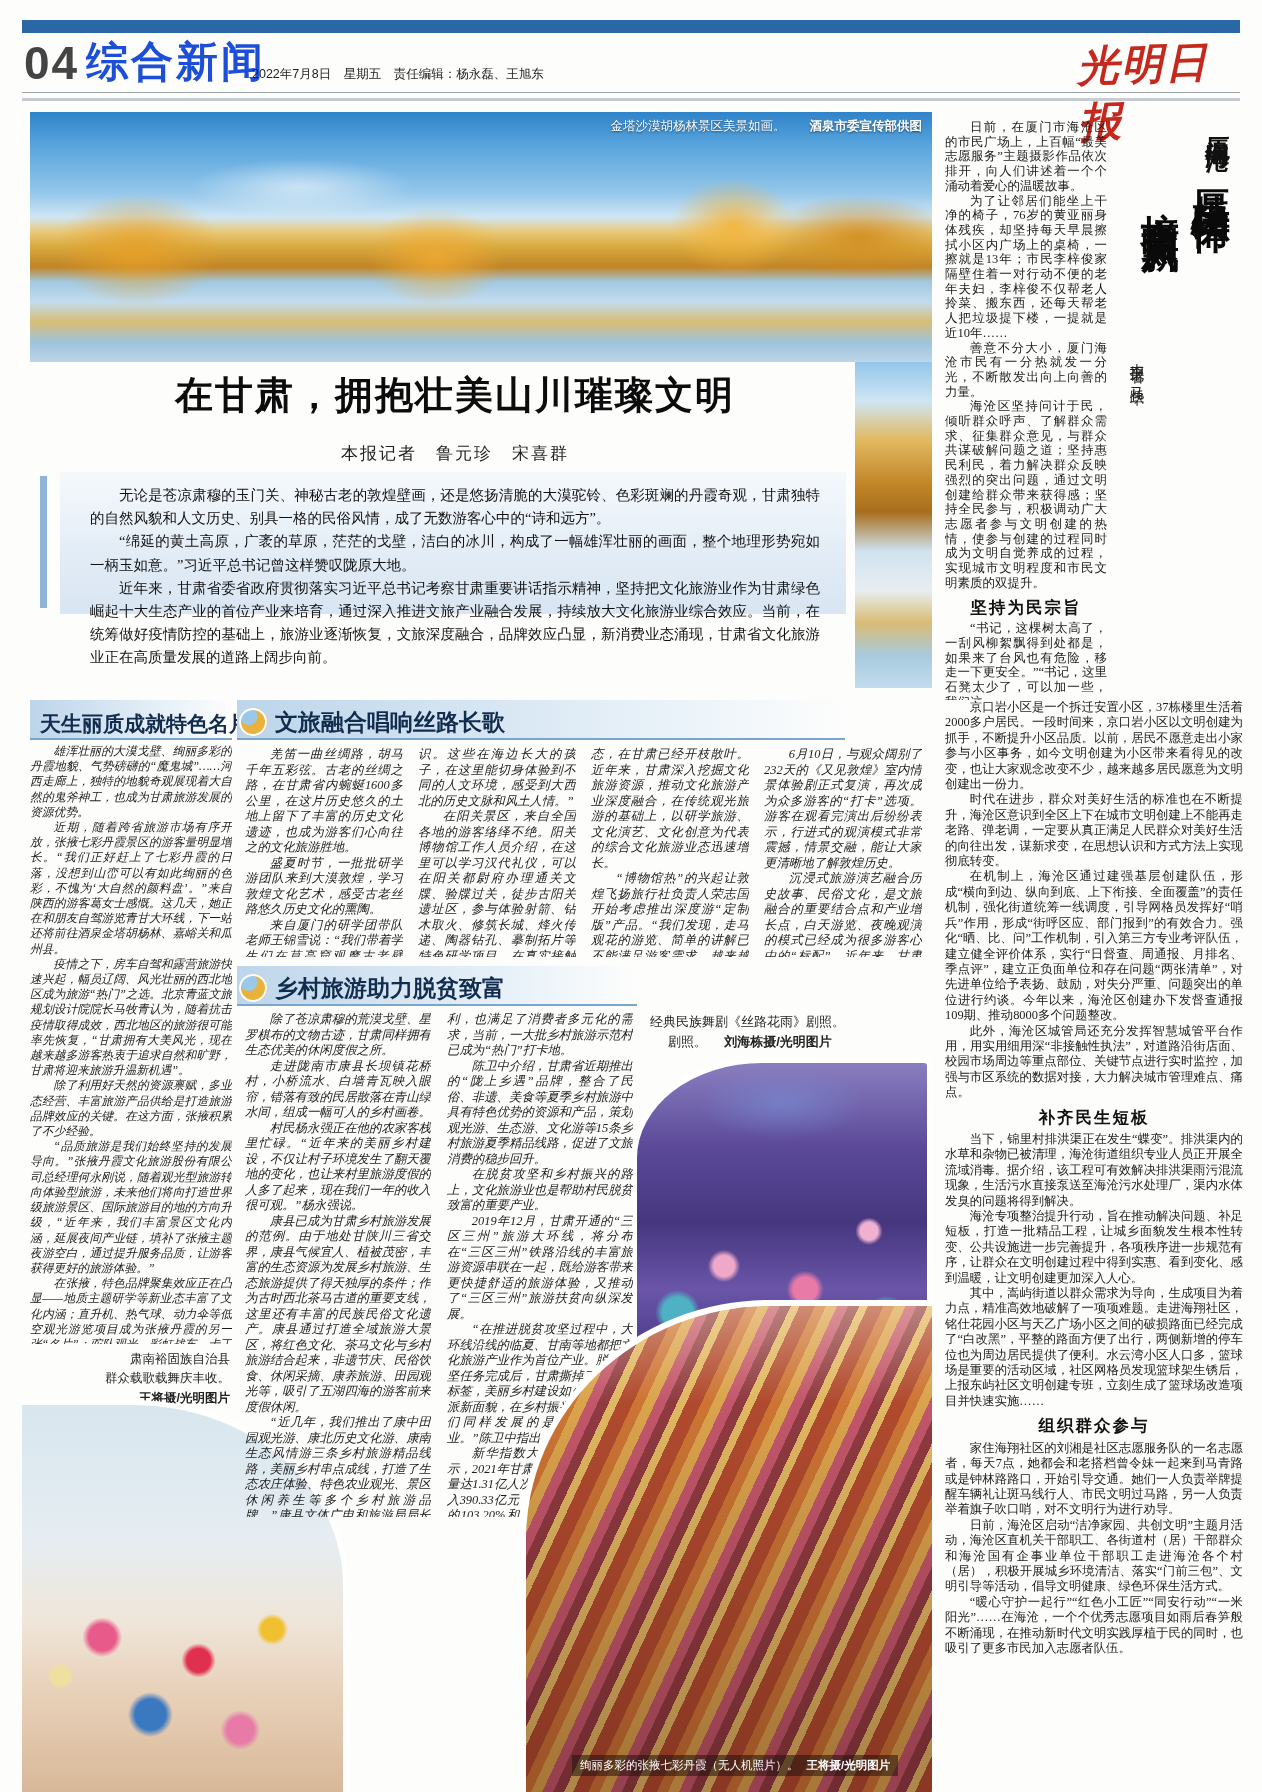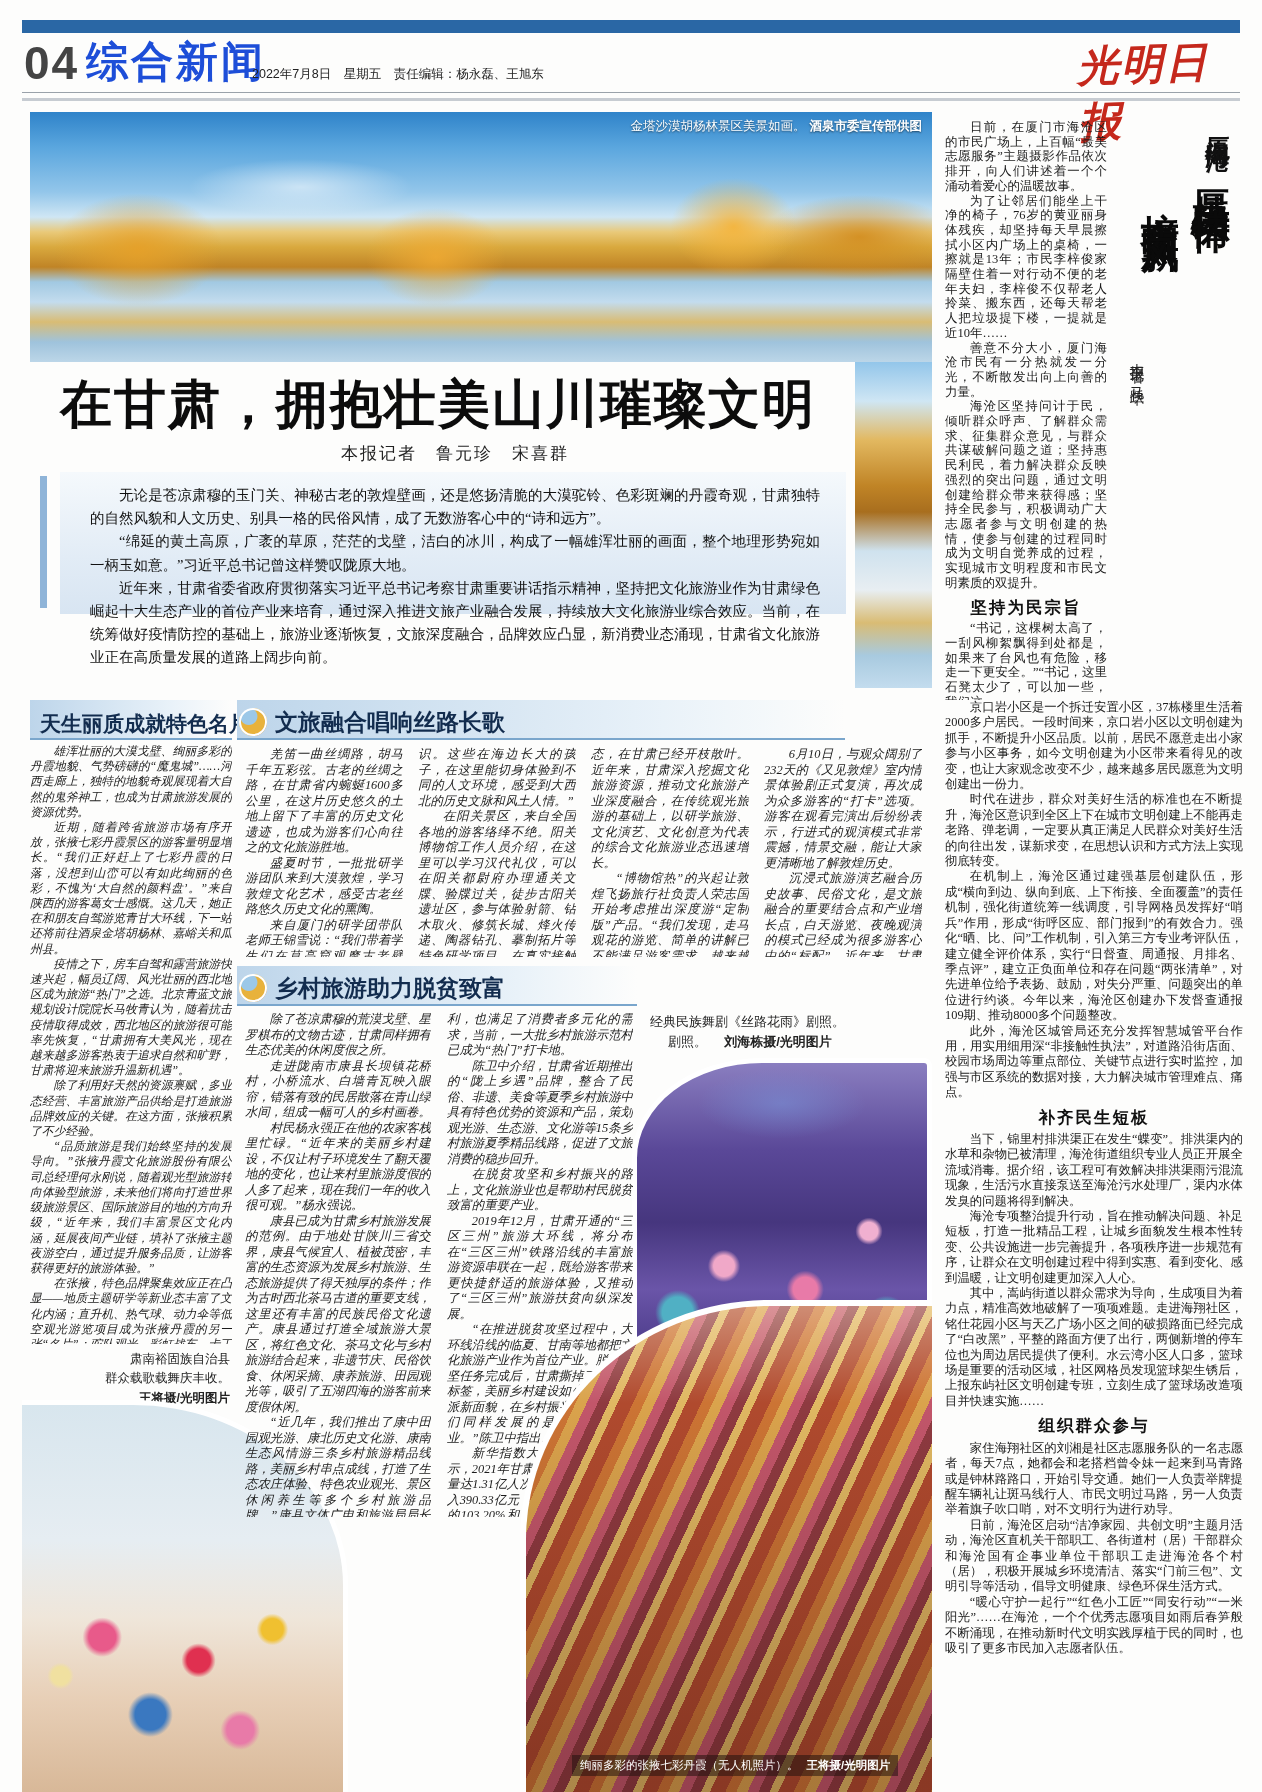--- a/index.html
+++ b/index.html
@@ -20,21 +20,21 @@
     background:
      radial-gradient(ellipse 90px 70px at 78% 46%, rgba(244,180,60,.95), rgba(244,180,60,0) 70%),
      radial-gradient(ellipse 120px 80px at 12% 55%, rgba(230,160,40,.9), rgba(230,160,40,0) 70%),
      radial-gradient(ellipse 100px 70px at 45% 58%, rgba(240,170,50,.85), rgba(240,170,50,0) 70%),
      radial-gradient(ellipse 140px 60px at 92% 50%, rgba(210,140,30,.9), rgba(210,140,30,0) 70%),
      radial-gradient(ellipse 160px 40px at 30% 30%, rgba(255,255,255,.55), rgba(255,255,255,0) 70%),
      linear-gradient(180deg,#2f83c9 0%,#5aa6de 14%,#93c6ea 32%,#cfe6f4 42%,#e9c979 48%,#d9a93e 54%,#c08426 62%,#a2c9e2 68%,#c3dcee 76%,#d9bc74 84%,#9fc3dc 92%,#bcd6e8 100%);}
   .photo-strip{left:855px;top:362px;width:77px;height:326px;
     background:linear-gradient(180deg,#93c6ea 0%,#cfe6f4 12%,#e2b860 24%,#c08426 38%,#a86e1e 46%,#cfe2ee 58%,#e8eef2 70%,#d9bc74 80%,#a8cadf 90%,#c3dcee 100%);}
   .photo-cap{position:absolute;right:10px;top:6px;color:#fff;font-size:12.5px;font-family:"Liberation Sans",sans-serif;text-shadow:0 1px 2px rgba(0,0,0,.55);}
-  .photo-cap b{margin-left:4px;}
+  .photo-cap b{margin-left:24px;}
   .photo-stage{left:632px;top:1058px;width:300px;height:300px;border:5px solid #fff;box-sizing:border-box;
     border-radius:130px 8px 8px 8px / 100px 8px 8px 8px;
     background:
      radial-gradient(circle 26px at 30% 70%, #f0a8c8 0 40%, transparent 62%),
      radial-gradient(circle 30px at 58% 78%, #e87aa8 0 40%, transparent 62%),
      radial-gradient(circle 22px at 80% 58%, #f0b0d0 0 40%, transparent 62%),
      radial-gradient(circle 34px at 14% 86%, #50b0c4 0 45%, transparent 66%),
      radial-gradient(circle 34px at 86% 88%, #50b0c4 0 45%, transparent 66%),
      radial-gradient(ellipse 120px 50px at 50% 14%, rgba(120,150,220,.5), transparent 70%),
      linear-gradient(180deg,#8a7ec0 0%,#5a4898 30%,#46367e 55%,#6a55a8 78%,#4a3a88 100%);}
@@ -50,21 +50,21 @@
     border-top-right-radius:215px 185px;
     background:
      radial-gradient(circle 30px at 25% 60%, #e85a8a 0 45%, transparent 66%),
      radial-gradient(circle 26px at 55% 66%, #e03050 0 45%, transparent 66%),
      radial-gradient(circle 24px at 78% 58%, #f0c030 0 45%, transparent 66%),
      radial-gradient(circle 34px at 40% 80%, #3a78c0 0 45%, transparent 66%),
      radial-gradient(circle 30px at 68% 84%, #e87aa8 0 45%, transparent 66%),
      radial-gradient(circle 20px at 12% 70%, #f0e0a0 0 45%, transparent 66%),
      linear-gradient(180deg,#d8e6ee 0%,#e6edf2 35%,#efe6da 55%,#e8d0b8 75%,#d8b898 100%);}
   
-  .headline{left:60px;top:370px;width:790px;font-size:52px;font-weight:bold;color:#0c0c0c;
+  .headline{left:60px;top:370px;width:790px;text-align:center;font-size:38px;font-weight:bold;color:#0c0c0c;
             font-family:"Liberation Sans",sans-serif;letter-spacing:2px;white-space:nowrap;}
   .byline{left:60px;top:442px;width:790px;text-align:center;font-size:17px;color:#222;letter-spacing:2px;}
   .introbox{left:60px;top:472px;width:786px;height:142px;box-sizing:border-box;padding:12px 26px 10px 30px;
             background:linear-gradient(180deg,#f5f9fc 0%,#e2ecf6 60%,#d8e5f2 100%);}
   .introbox .para{font-size:14.5px;line-height:1.6;color:#111;}
   .bracket{left:40px;top:476px;width:14px;height:132px;border-left:7px solid #8fb4d8;border-right:4px solid #c2d6ea;}
   .sec-head{display:flex;align-items:flex-end;border-bottom:2px solid #7aa6cc;
             background:linear-gradient(90deg,#bdd5ea 0%,#e9f2f9 70%,rgba(233,242,249,0) 100%);}
   .sec-icon{width:28px;height:28px;border-radius:50%;margin:0 8px 2px 2px;flex:0 0 aupx;
             background:radial-gradient(circle at 35% 30%, #9cc8e8 0 30%, #e8b23c 34% 70%, #b87a20 74%);

